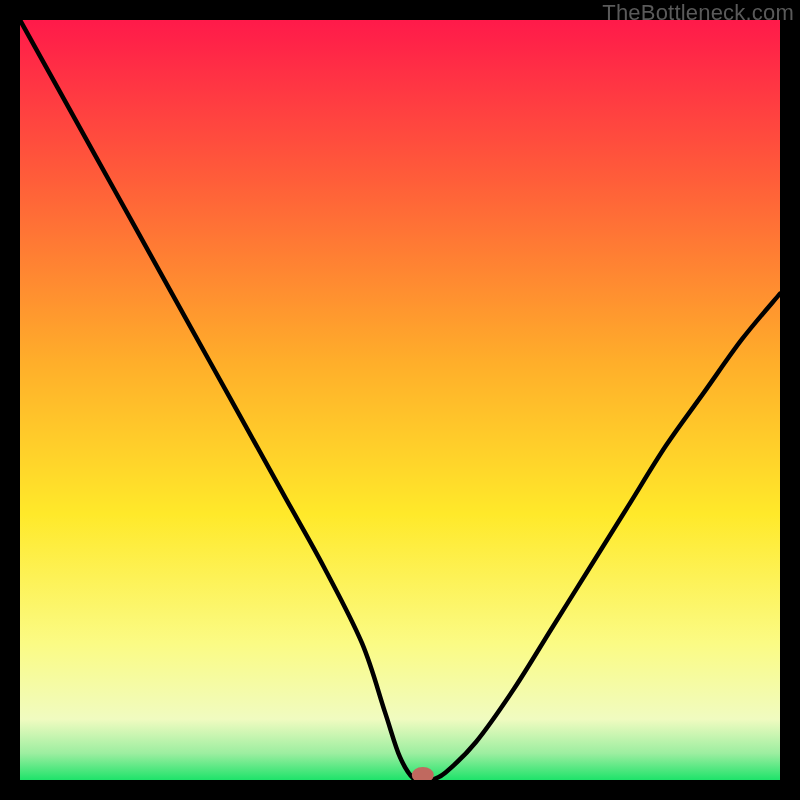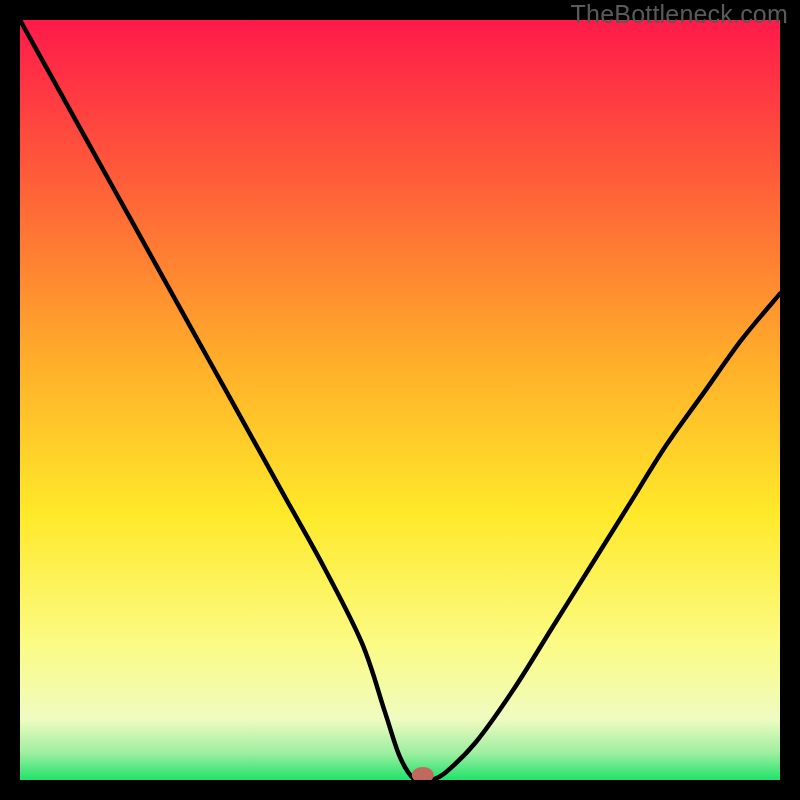--- a/index.html
+++ b/index.html
@@ -14,23 +14,23 @@
     position: absolute;
     left: 20px;
     top: 20px;
     width: 760px;
     height: 760px;
     
   }
   .watermark {
     position: absolute;
     top: 0px;
-    right: 12px;
+    right: 6px;
     font-family: Arial, Helvetica, sans-serif;
-    font-size: 25px;
+    font-size: 22px;
     color: #5a5a5a;
     font-weight: 500;
     letter-spacing: 0.2px;
   }
   svg.curve {
     position: absolute;
     left: 0;
     top: 0;
     width: 760px;
     height: 760px;

